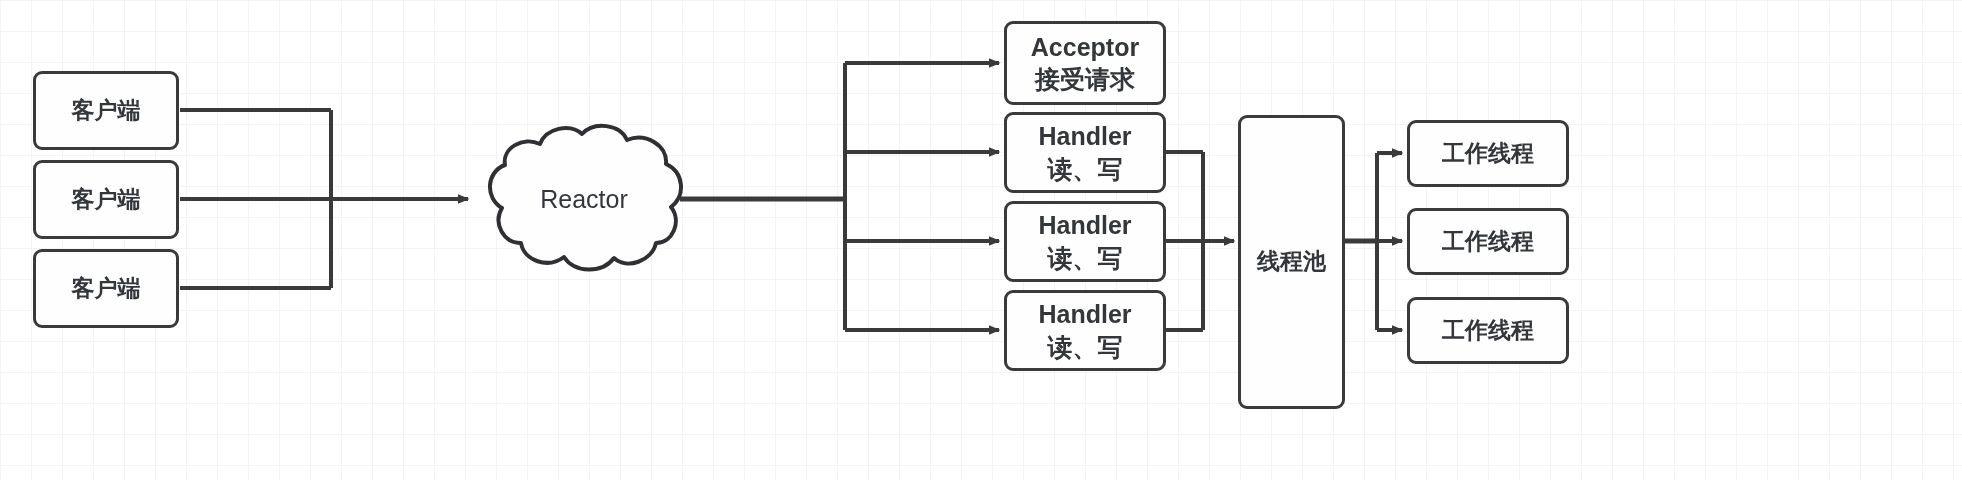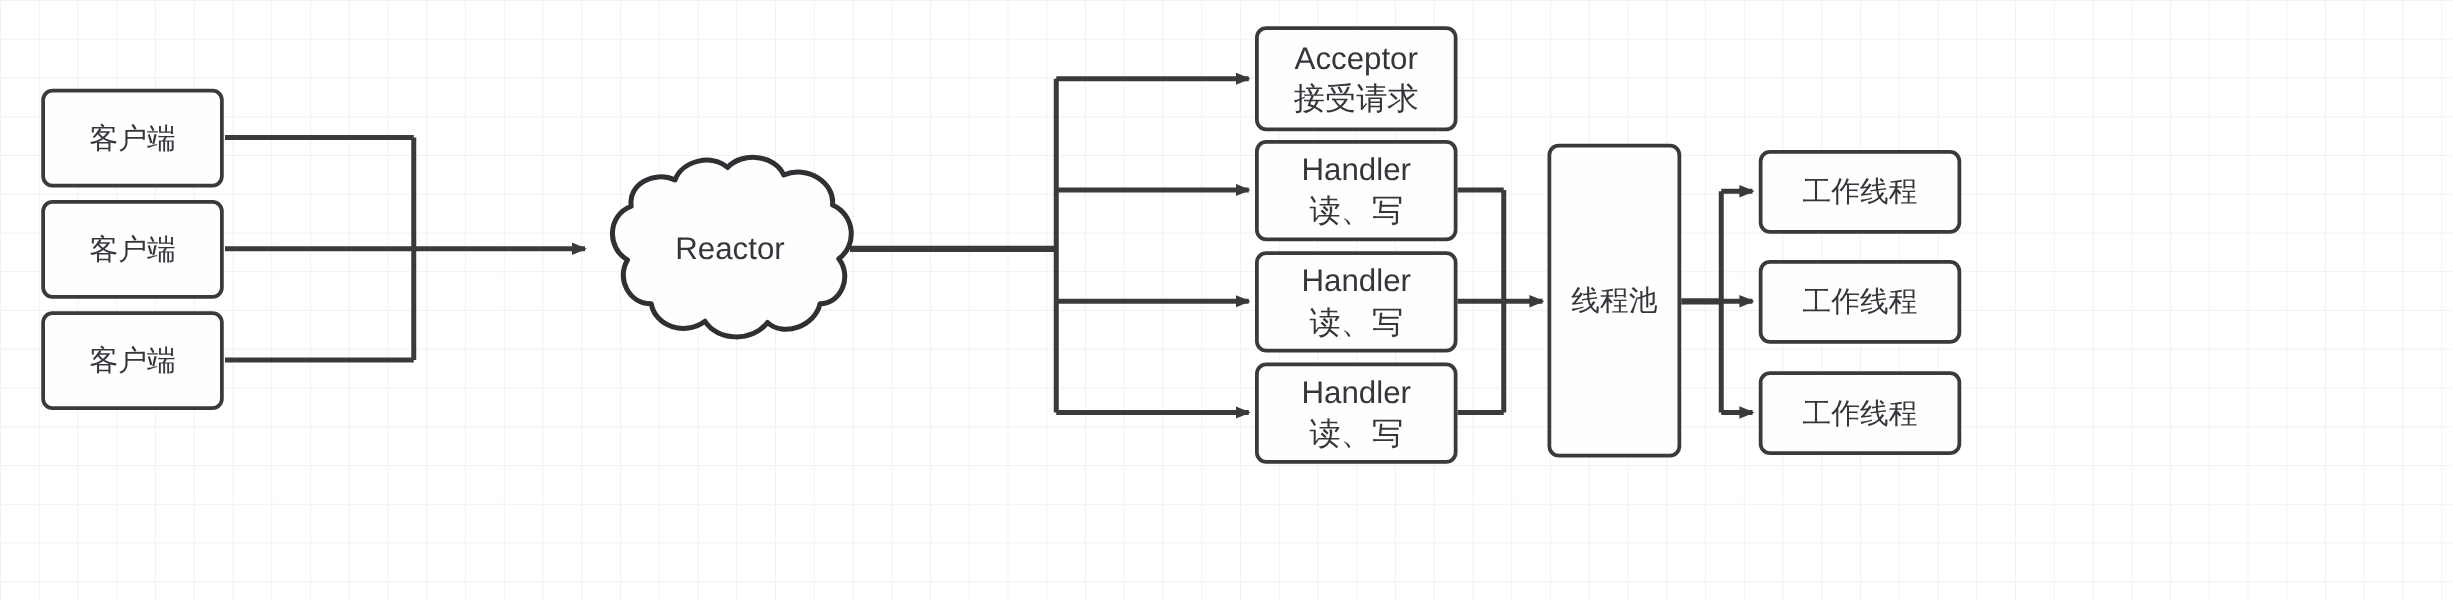--- a/index.html
+++ b/index.html
@@ -16,20 +16,21 @@
   .node{
     position:absolute;
     background:#fefefe;
     border:3px solid #3a3a3a;
     border-radius:9px;
     display:flex;flex-direction:column;
     align-items:center;justify-content:center;
     color:#33363b;
     z-index:2;
     box-sizing:border-box;
+    font-weight:bold;
   }
   .node .ln{display:block;line-height:1.30;white-space:nowrap;}
   .cn{font-size:23px;}
   .cn2{font-size:25px;}
   .cloud{position:absolute;z-index:2;}
   .cloud .lbl{
     position:absolute;left:0;top:0;width:100%;height:100%;
     display:flex;flex-direction:column;align-items:center;justify-content:center;
     color:#33363b;font-size:25px;line-height:1.32;
   }
@@ -119,21 +120,21 @@
   </div>
   <div class="node" style="left:1004px;top:201px;width:162px;height:81px;">
     <span class="ln cn2">Handler</span>
     <span class="ln cn2">读、写</span>
   </div>
   <div class="node" style="left:1004px;top:290px;width:162px;height:81px;">
     <span class="ln cn2">Handler</span>
     <span class="ln cn2">读、写</span>
   </div>
 
-  <div class="node" style="left:1238px;top:115px;width:107px;height:251px;">
+  <div class="node" style="left:1238px;top:115px;width:107px;height:294px;">
     <span class="ln cn">线程池</span>
   </div>
 
   <div class="node" style="left:1407px;top:120px;width:162px;height:67px;">
     <span class="ln cn">工作线程</span>
   </div>
   <div class="node" style="left:1407px;top:208px;width:162px;height:67px;">
     <span class="ln cn">工作线程</span>
   </div>
   <div class="node" style="left:1407px;top:297px;width:162px;height:67px;">

